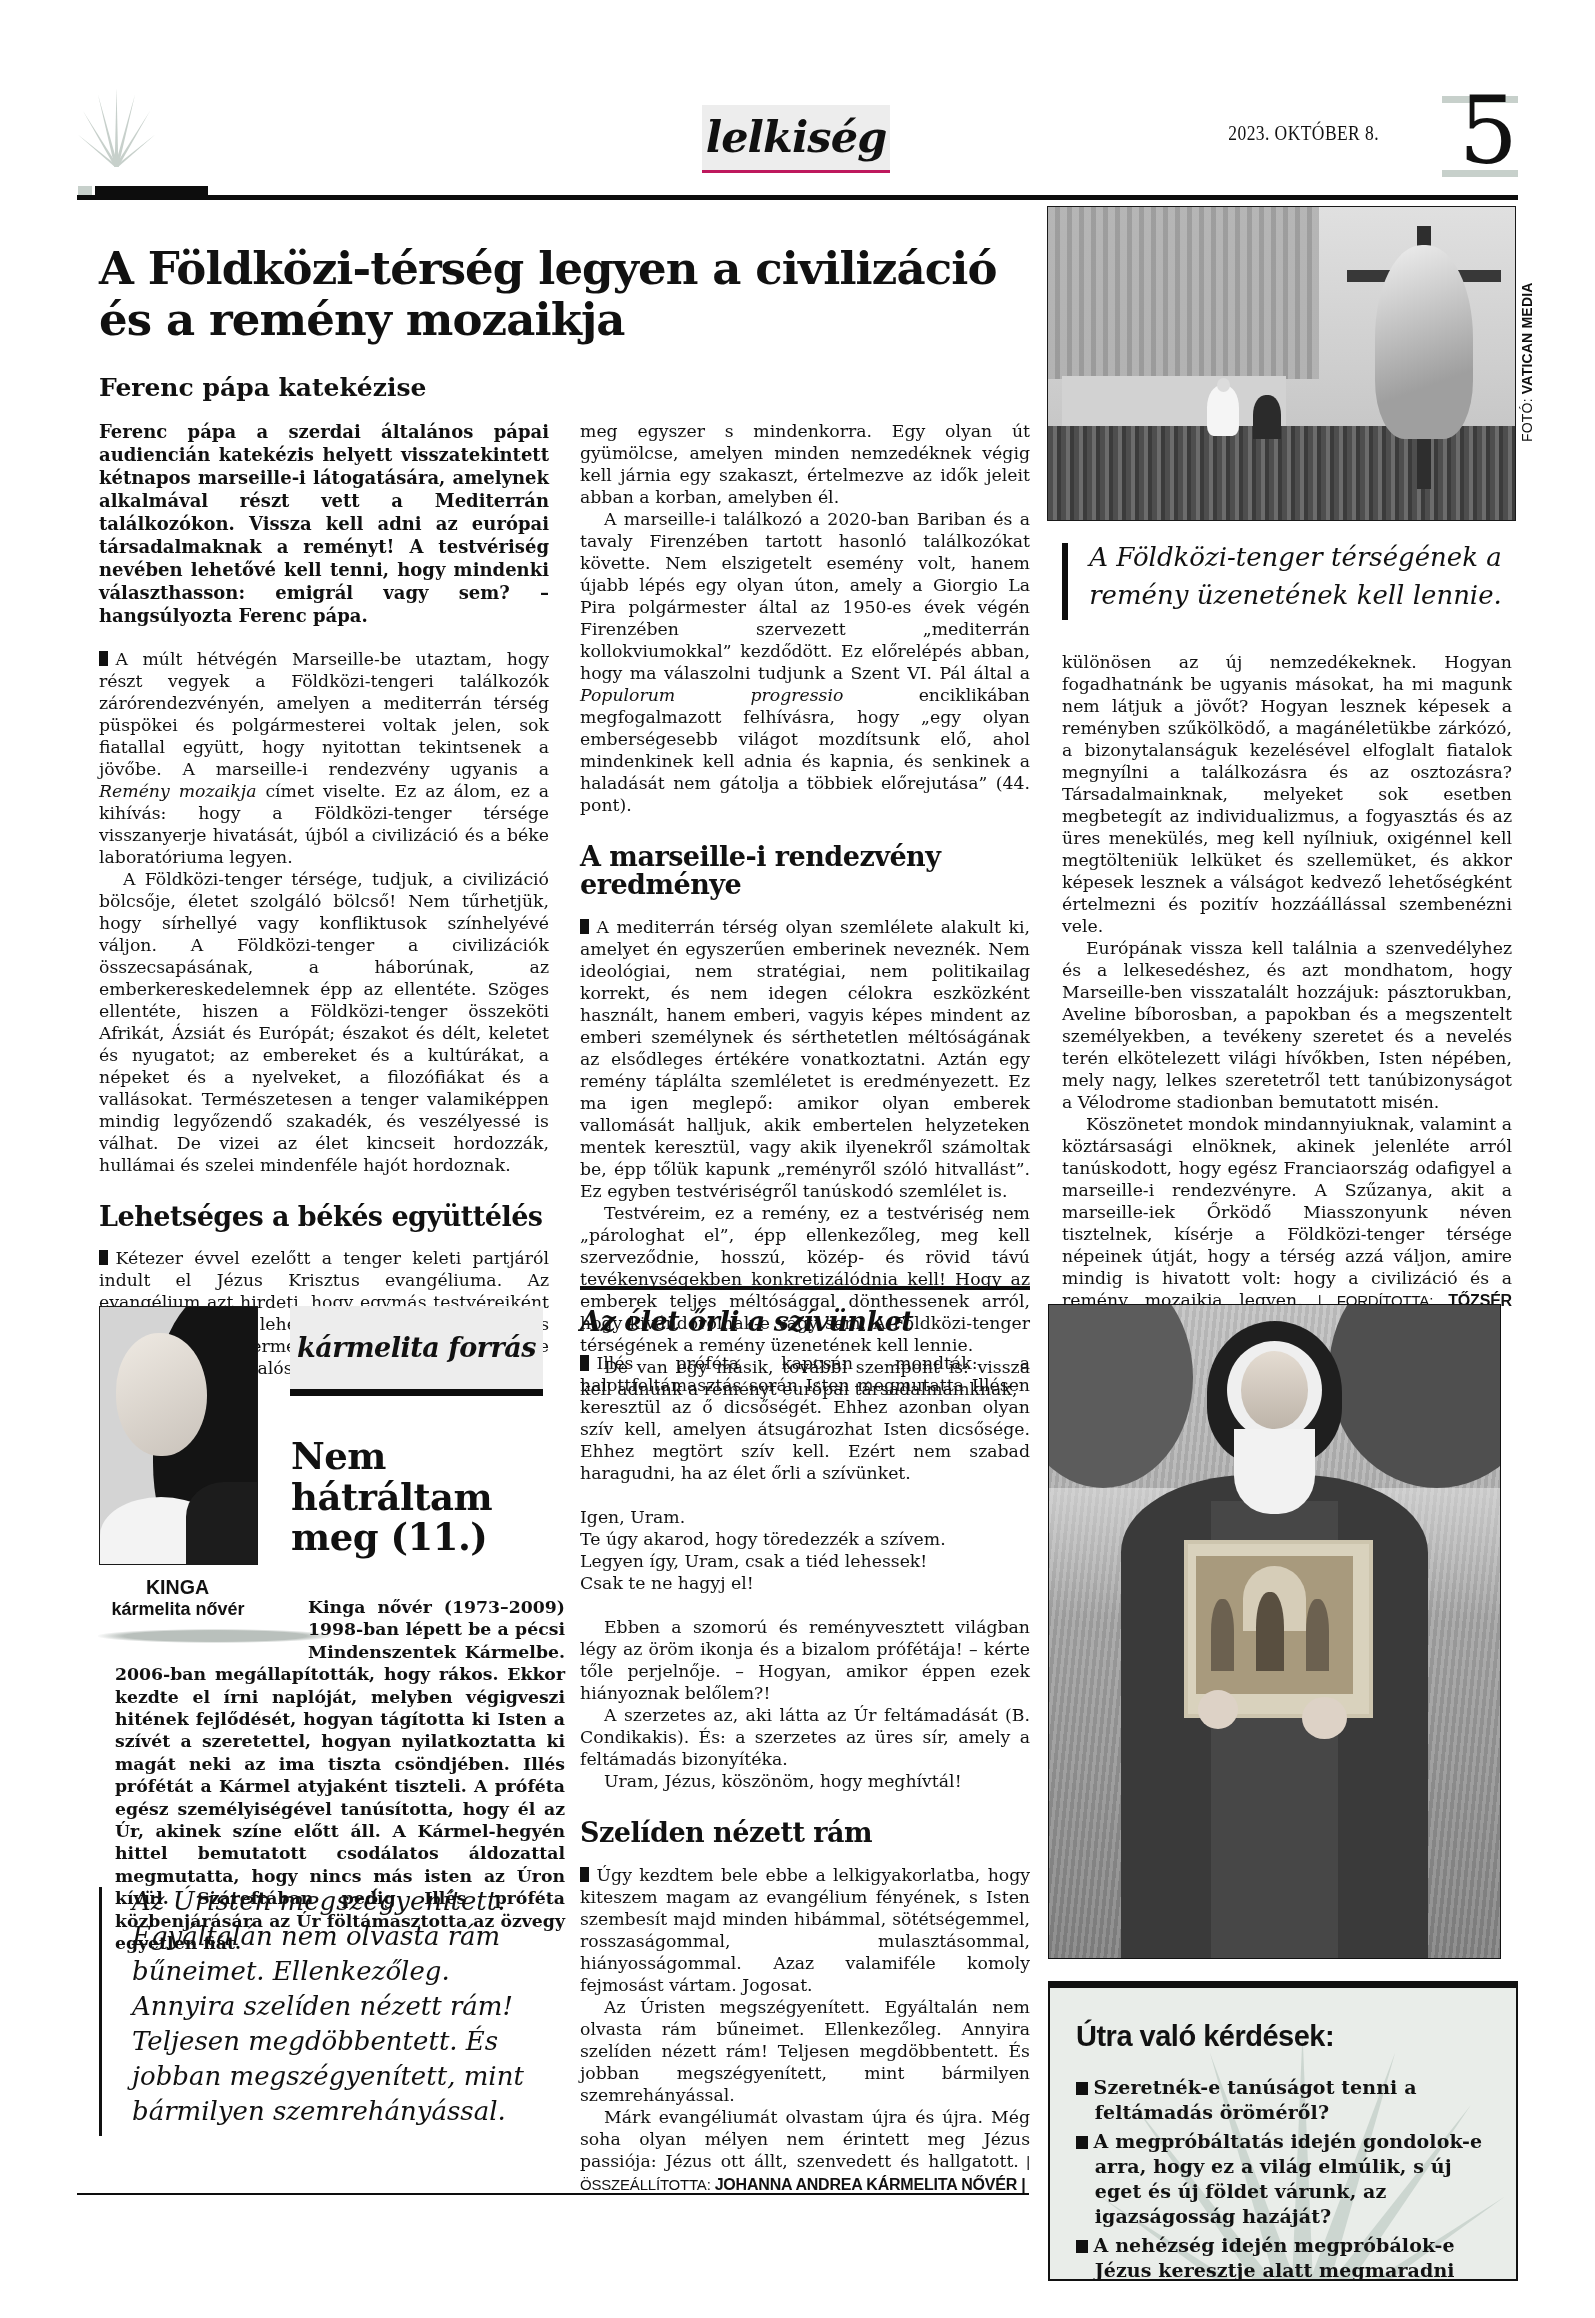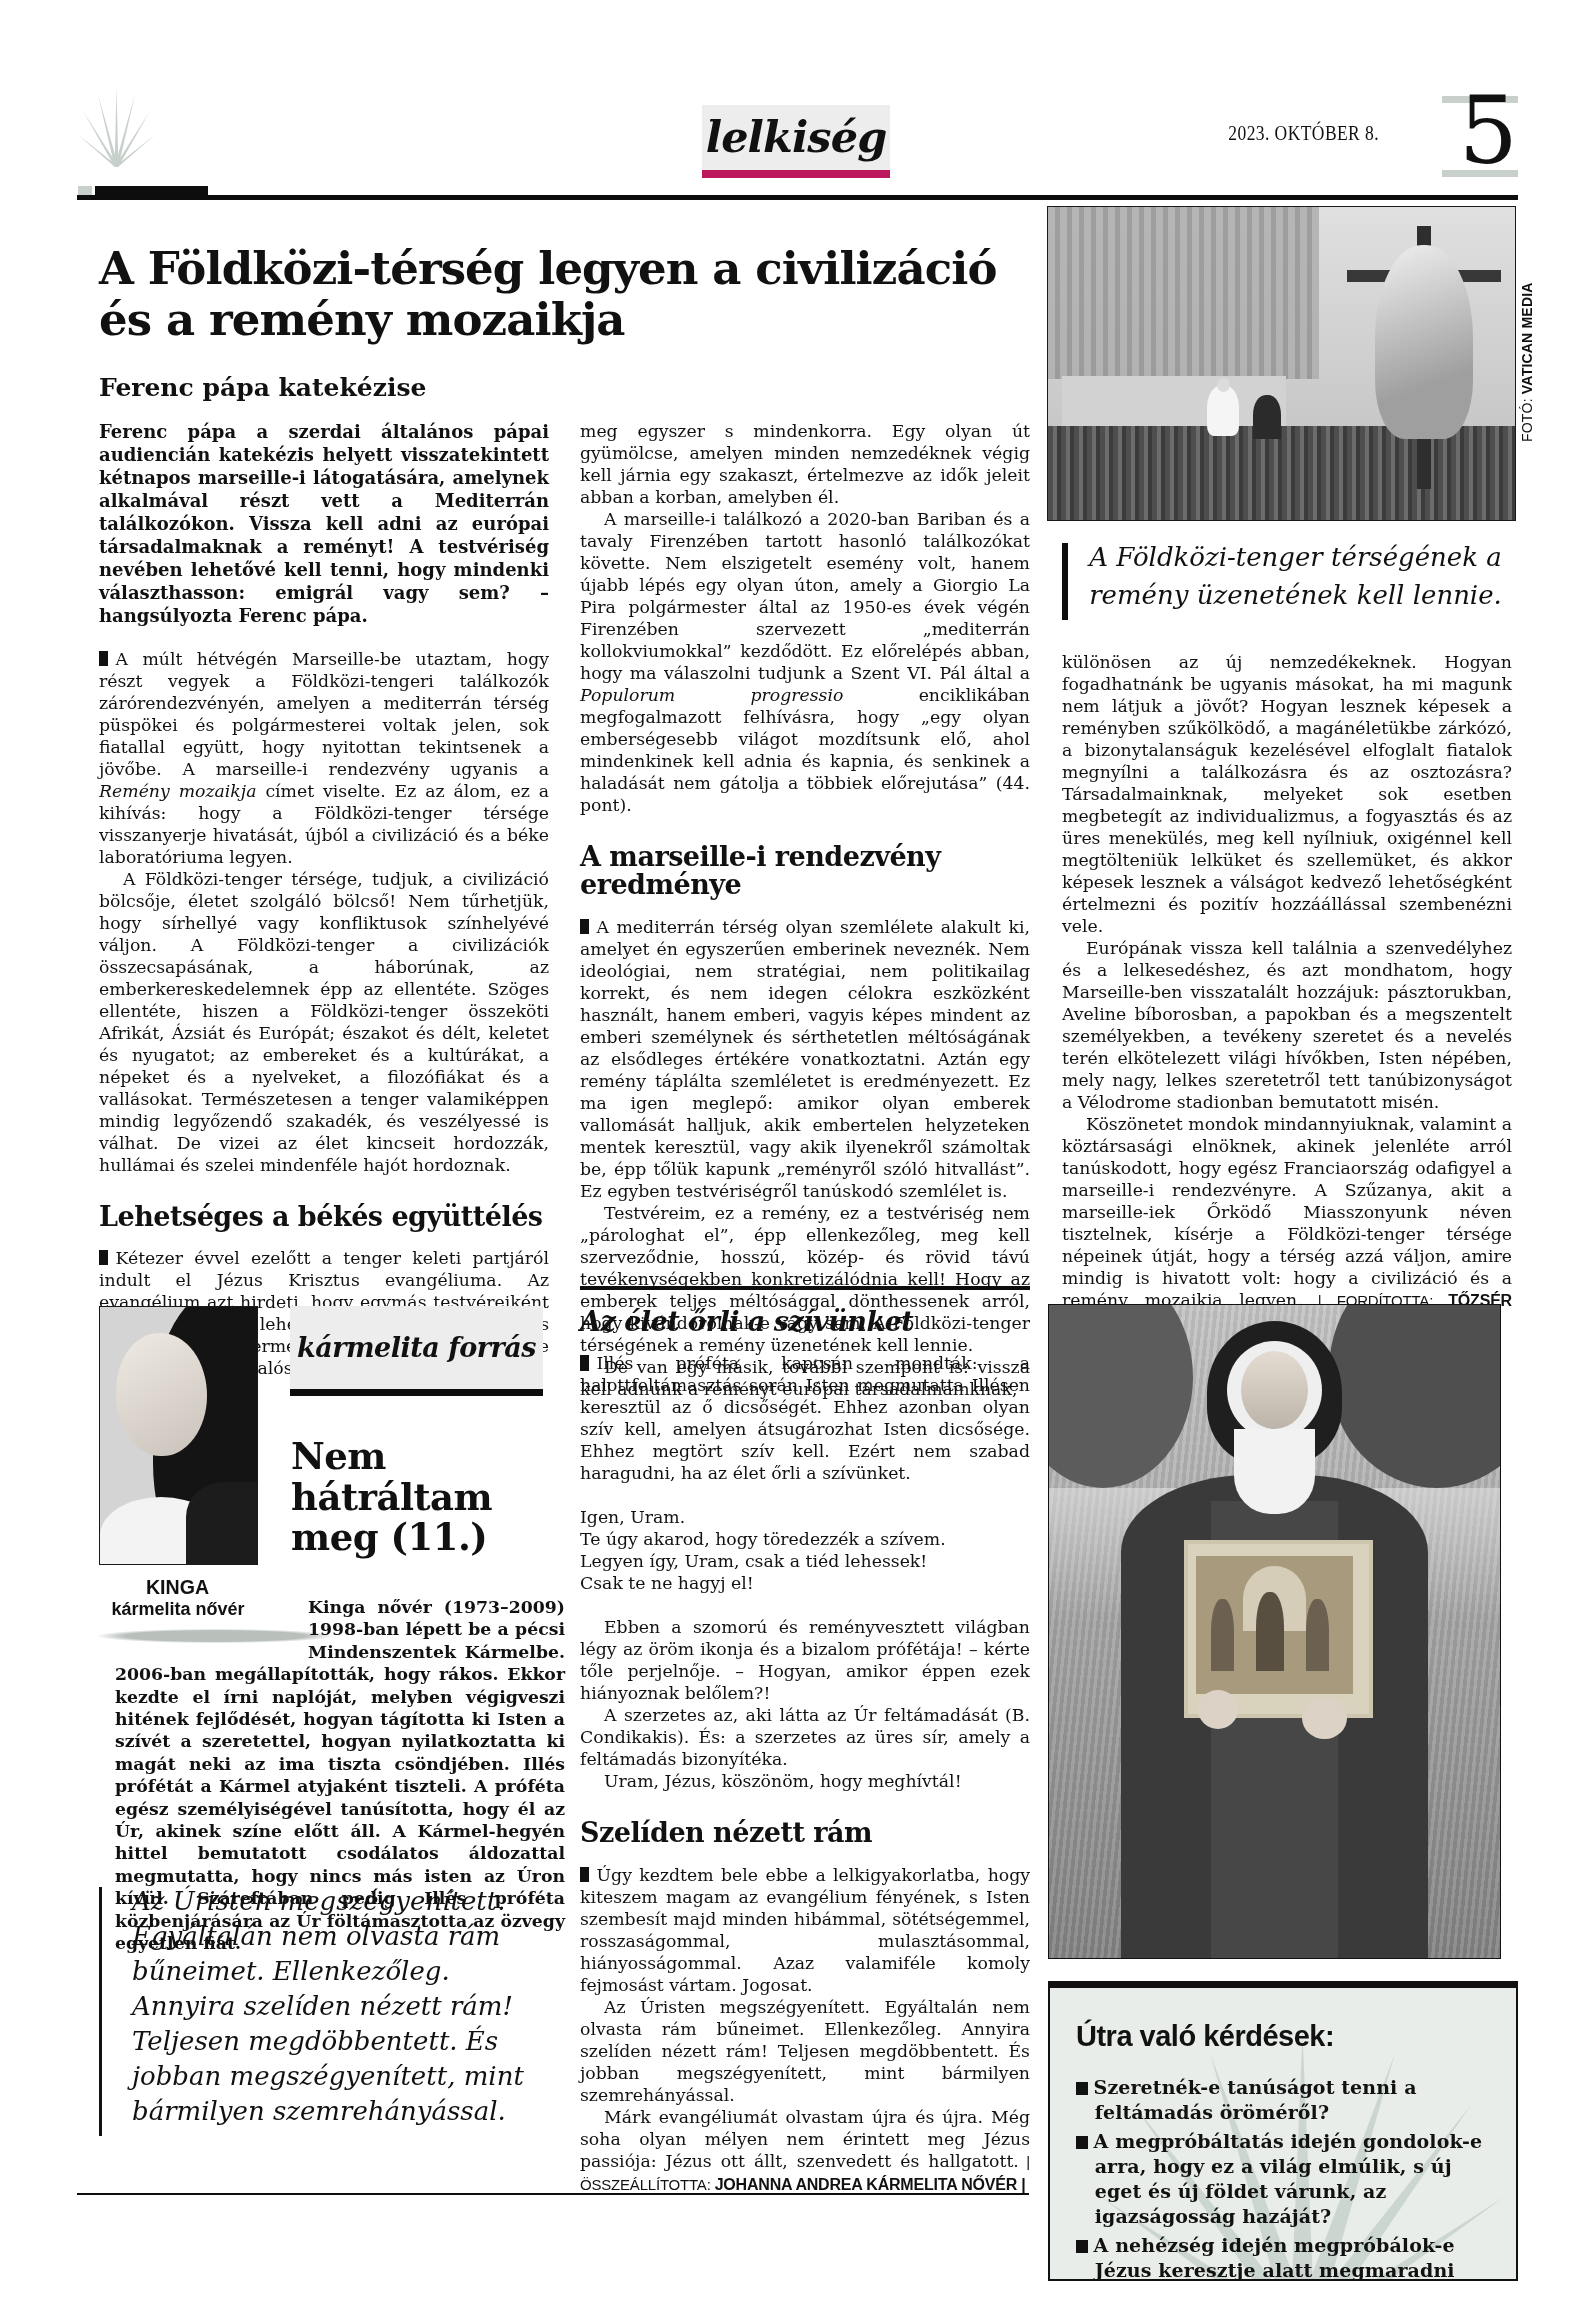--- a/index.html
+++ b/index.html
@@ -4,21 +4,21 @@
 <style>
   html,body{margin:0;padding:0;background:#9a9a9a;}
   .page{position:relative;width:1595px;height:2319px;background:#ffffff;overflow:hidden;
         font-family:"DejaVu Serif",serif;color:#111;}
   .abs{position:absolute;}
 
   
   .logo{font-style:italic;font-weight:bold;font-size:70px;letter-spacing:-2.3px;line-height:1;}
   .logo-bar{background:#0d0d0d;}
   .logo-sq{background:#c7d0cb;}
-  .section-chip{background:#ededed;text-align:center;border-bottom:8px solid #be185d;}
+  .section-chip{background:#ededed;text-align:center;border-bottom:3px solid #be185d;}
   .section-chip span{font-style:italic;font-weight:bold;font-size:43px;line-height:65px;letter-spacing:-0.9px;}
   .date{font-family:"Liberation Serif",serif;font-size:20.6px;letter-spacing:0.5px;text-align:right;
         transform:scaleX(.85);transform-origin:100% 50%;white-space:nowrap;}
   .pageno{font-size:93px;line-height:1;}
   .graybar{background:#c7d0cb;}
   .hrule{background:#0d0d0d;}
 
   
   .headline{font-weight:bold;font-size:45px;line-height:1.13;letter-spacing:-0.9px;}
   .kicker{font-weight:bold;font-size:25px;}

